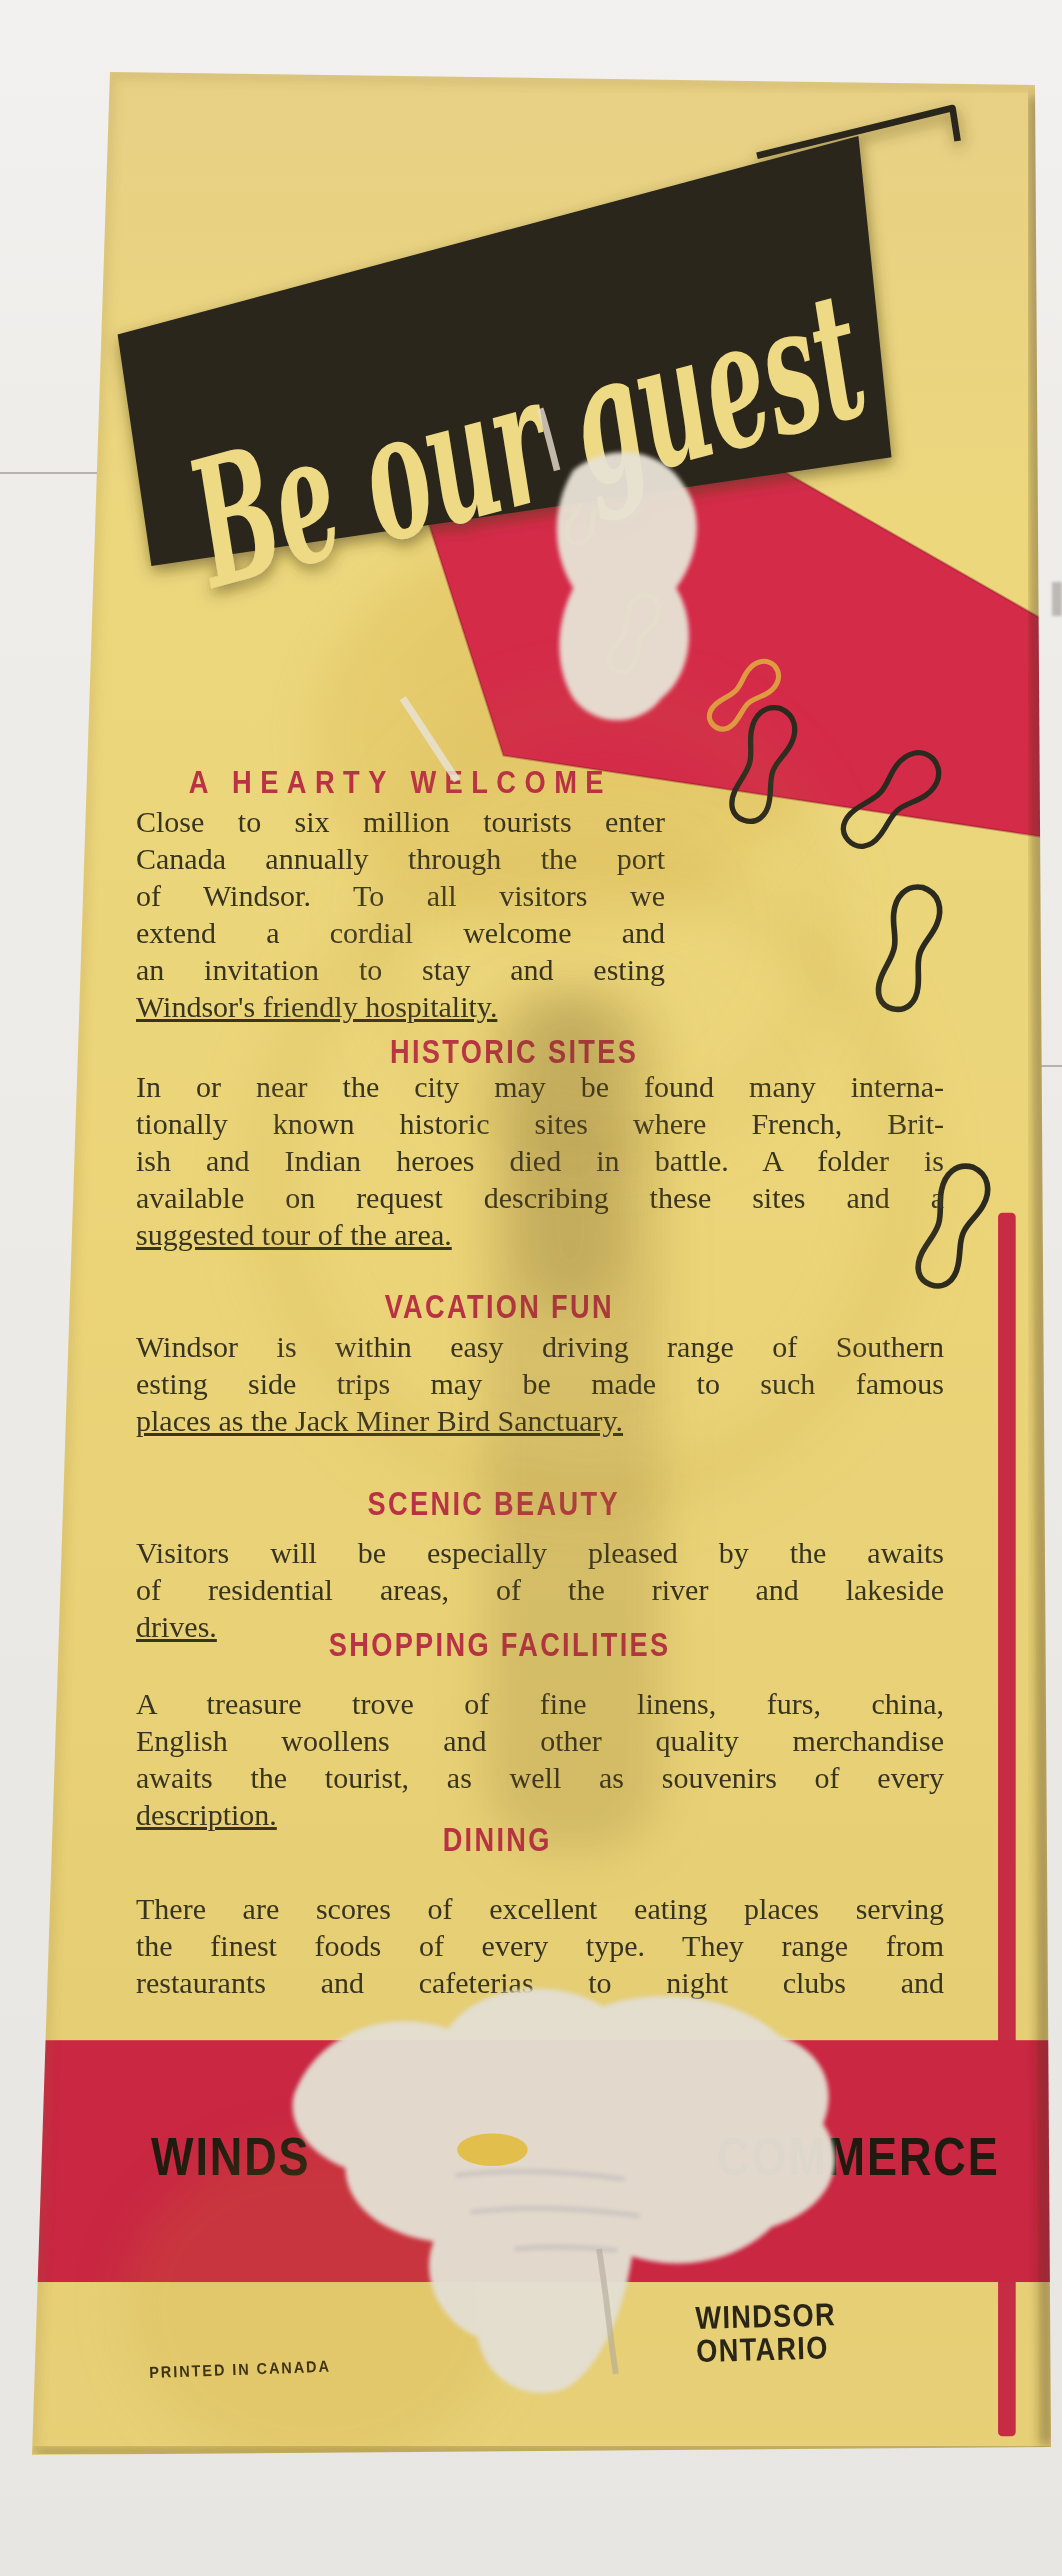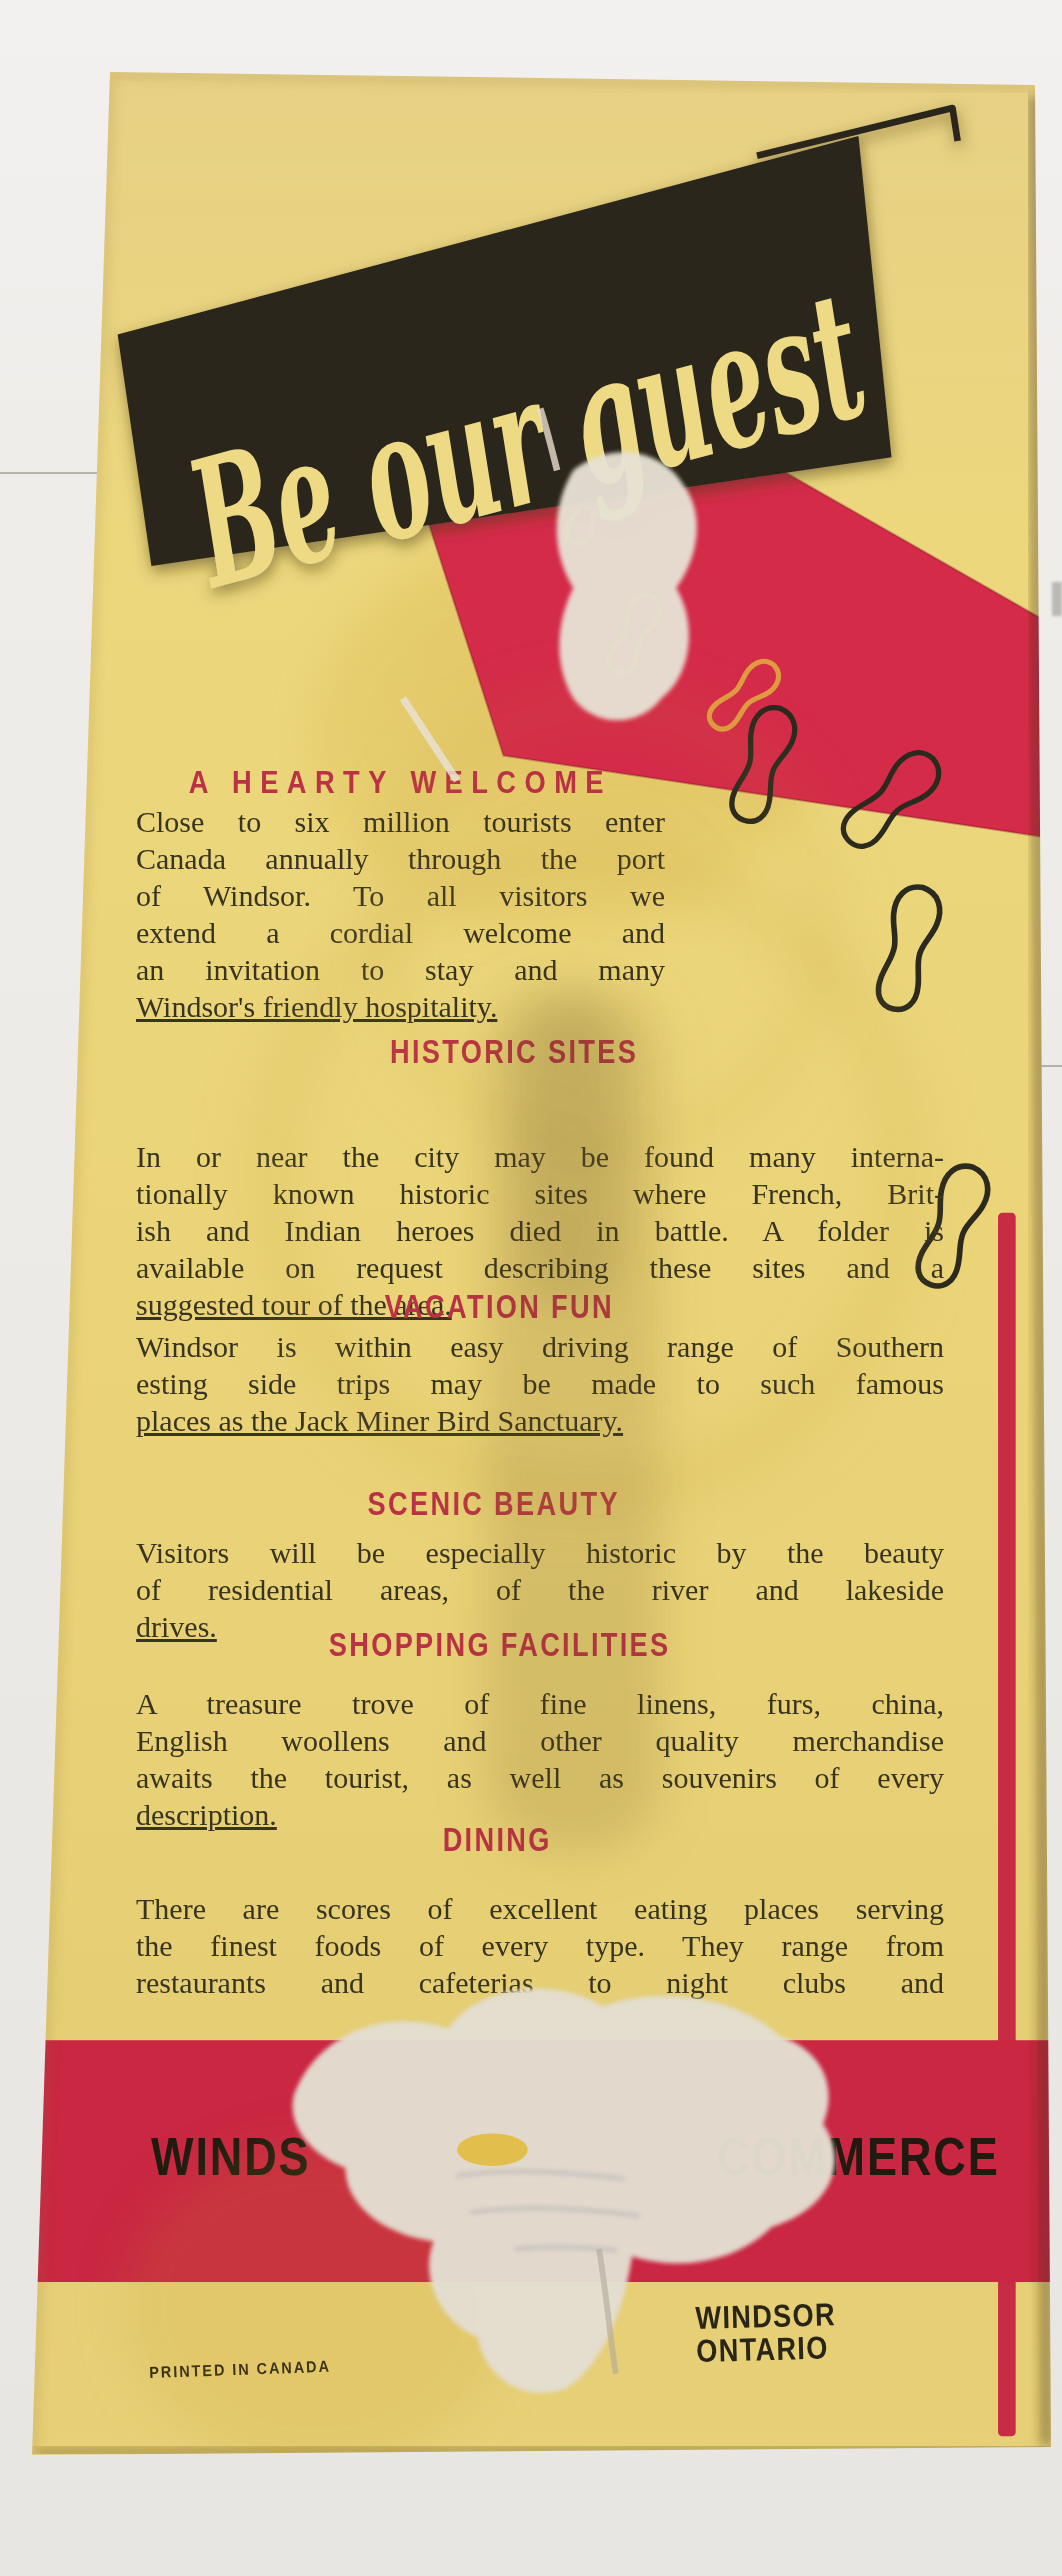--- a/index.html
+++ b/index.html
@@ -30,21 +30,21 @@
   .h2{left:95px;top:1289px;width:808px;}
   .h3{left:90px;top:1486px;width:808px;}
   .h4{left:96px;top:1627px;width:808px;}
   .h5{left:93px;top:1822px;width:808px;}
   .para{position:absolute;color:#373420;font-size:30px;line-height:37px;}
   .bl{text-align:justify;text-align-last:justify;height:37px;white-space:nowrap;
       text-align-last:justify;}
   .bl{white-space:normal;}
   .bl.last{text-align-last:left;text-decoration:underline;}
   .p0{left:136px;top:803px;width:529px;}
-  .p1{left:136px;top:1138px;width:808px;}
+  .p1{left:136px;top:1068px;width:808px;}
   .p2{left:136px;top:1328px;width:808px;}
   .p3{left:136px;top:1534px;width:808px;}
   .p4{left:136px;top:1685px;width:808px;}
   .p5{left:136px;top:1890px;width:808px;}
   .bandtext{position:absolute;top:2130px;color:#1f1b10;font-family:"Liberation Sans",sans-serif;
             font-weight:bold;font-size:53px;line-height:1;letter-spacing:2.2px;white-space:nowrap;}
   #band-left{left:151px;transform:scaleX(.85);transform-origin:left top;}
   #band-right{right:62px;transform:scaleX(.85);transform-origin:right top;}
   .cityblock{position:absolute;left:695px;top:2302px;color:#2a2617;text-align:left;
              font-family:"Liberation Sans",sans-serif;font-weight:bold;font-size:32px;line-height:33px;
@@ -108,21 +108,21 @@
     </svg>
 
     <div class="textlayer layer" style="width:1062px;height:2576px;">
 
       <div class="heading h0"><span>A HEARTY WELCOME</span></div>
       <div class="para p0">
         <div class="bl">Close to six million tourists enter</div>
         <div class="bl">Canada annually through the port</div>
         <div class="bl">of Windsor. To all visitors we</div>
         <div class="bl">extend a cordial welcome and</div>
-        <div class="bl">an invitation to stay and many</div>
+        <div class="bl">an invitation to stay and esting</div>
         <div class="bl last">Windsor's friendly hospitality.</div>
       </div>
 
       <div class="heading h1"><span>HISTORIC SITES</span></div>
       <div class="para p1">
         <div class="bl">In or near the city may be found many interna-</div>
         <div class="bl">tionally known historic sites where French, Brit-</div>
         <div class="bl">ish and Indian heroes died in battle. A folder is</div>
         <div class="bl">available on request describing these sites and a</div>
         <div class="bl last">suggested tour of the area.</div>
@@ -130,21 +130,21 @@
 
       <div class="heading h2"><span>VACATION FUN</span></div>
       <div class="para p2">
         <div class="bl">Windsor is within easy driving range of Southern</div>
         <div class="bl">esting side trips may be made to such famous</div>
         <div class="bl last">places as the Jack Miner Bird Sanctuary.</div>
       </div>
 
       <div class="heading h3"><span>SCENIC BEAUTY</span></div>
       <div class="para p3">
-        <div class="bl">Visitors will be especially historic by the beauty</div>
+        <div class="bl">Visitors will be especially pleased by the awaits</div>
         <div class="bl">of residential areas, of the river and lakeside</div>
         <div class="bl last">drives.</div>
       </div>
 
       <div class="heading h4"><span>SHOPPING FACILITIES</span></div>
       <div class="para p4">
         <div class="bl">A treasure trove of fine linens, furs, china,</div>
         <div class="bl">English woollens and other quality merchandise</div>
         <div class="bl">awaits the tourist, as well as souvenirs of every</div>
         <div class="bl last">description.</div>

